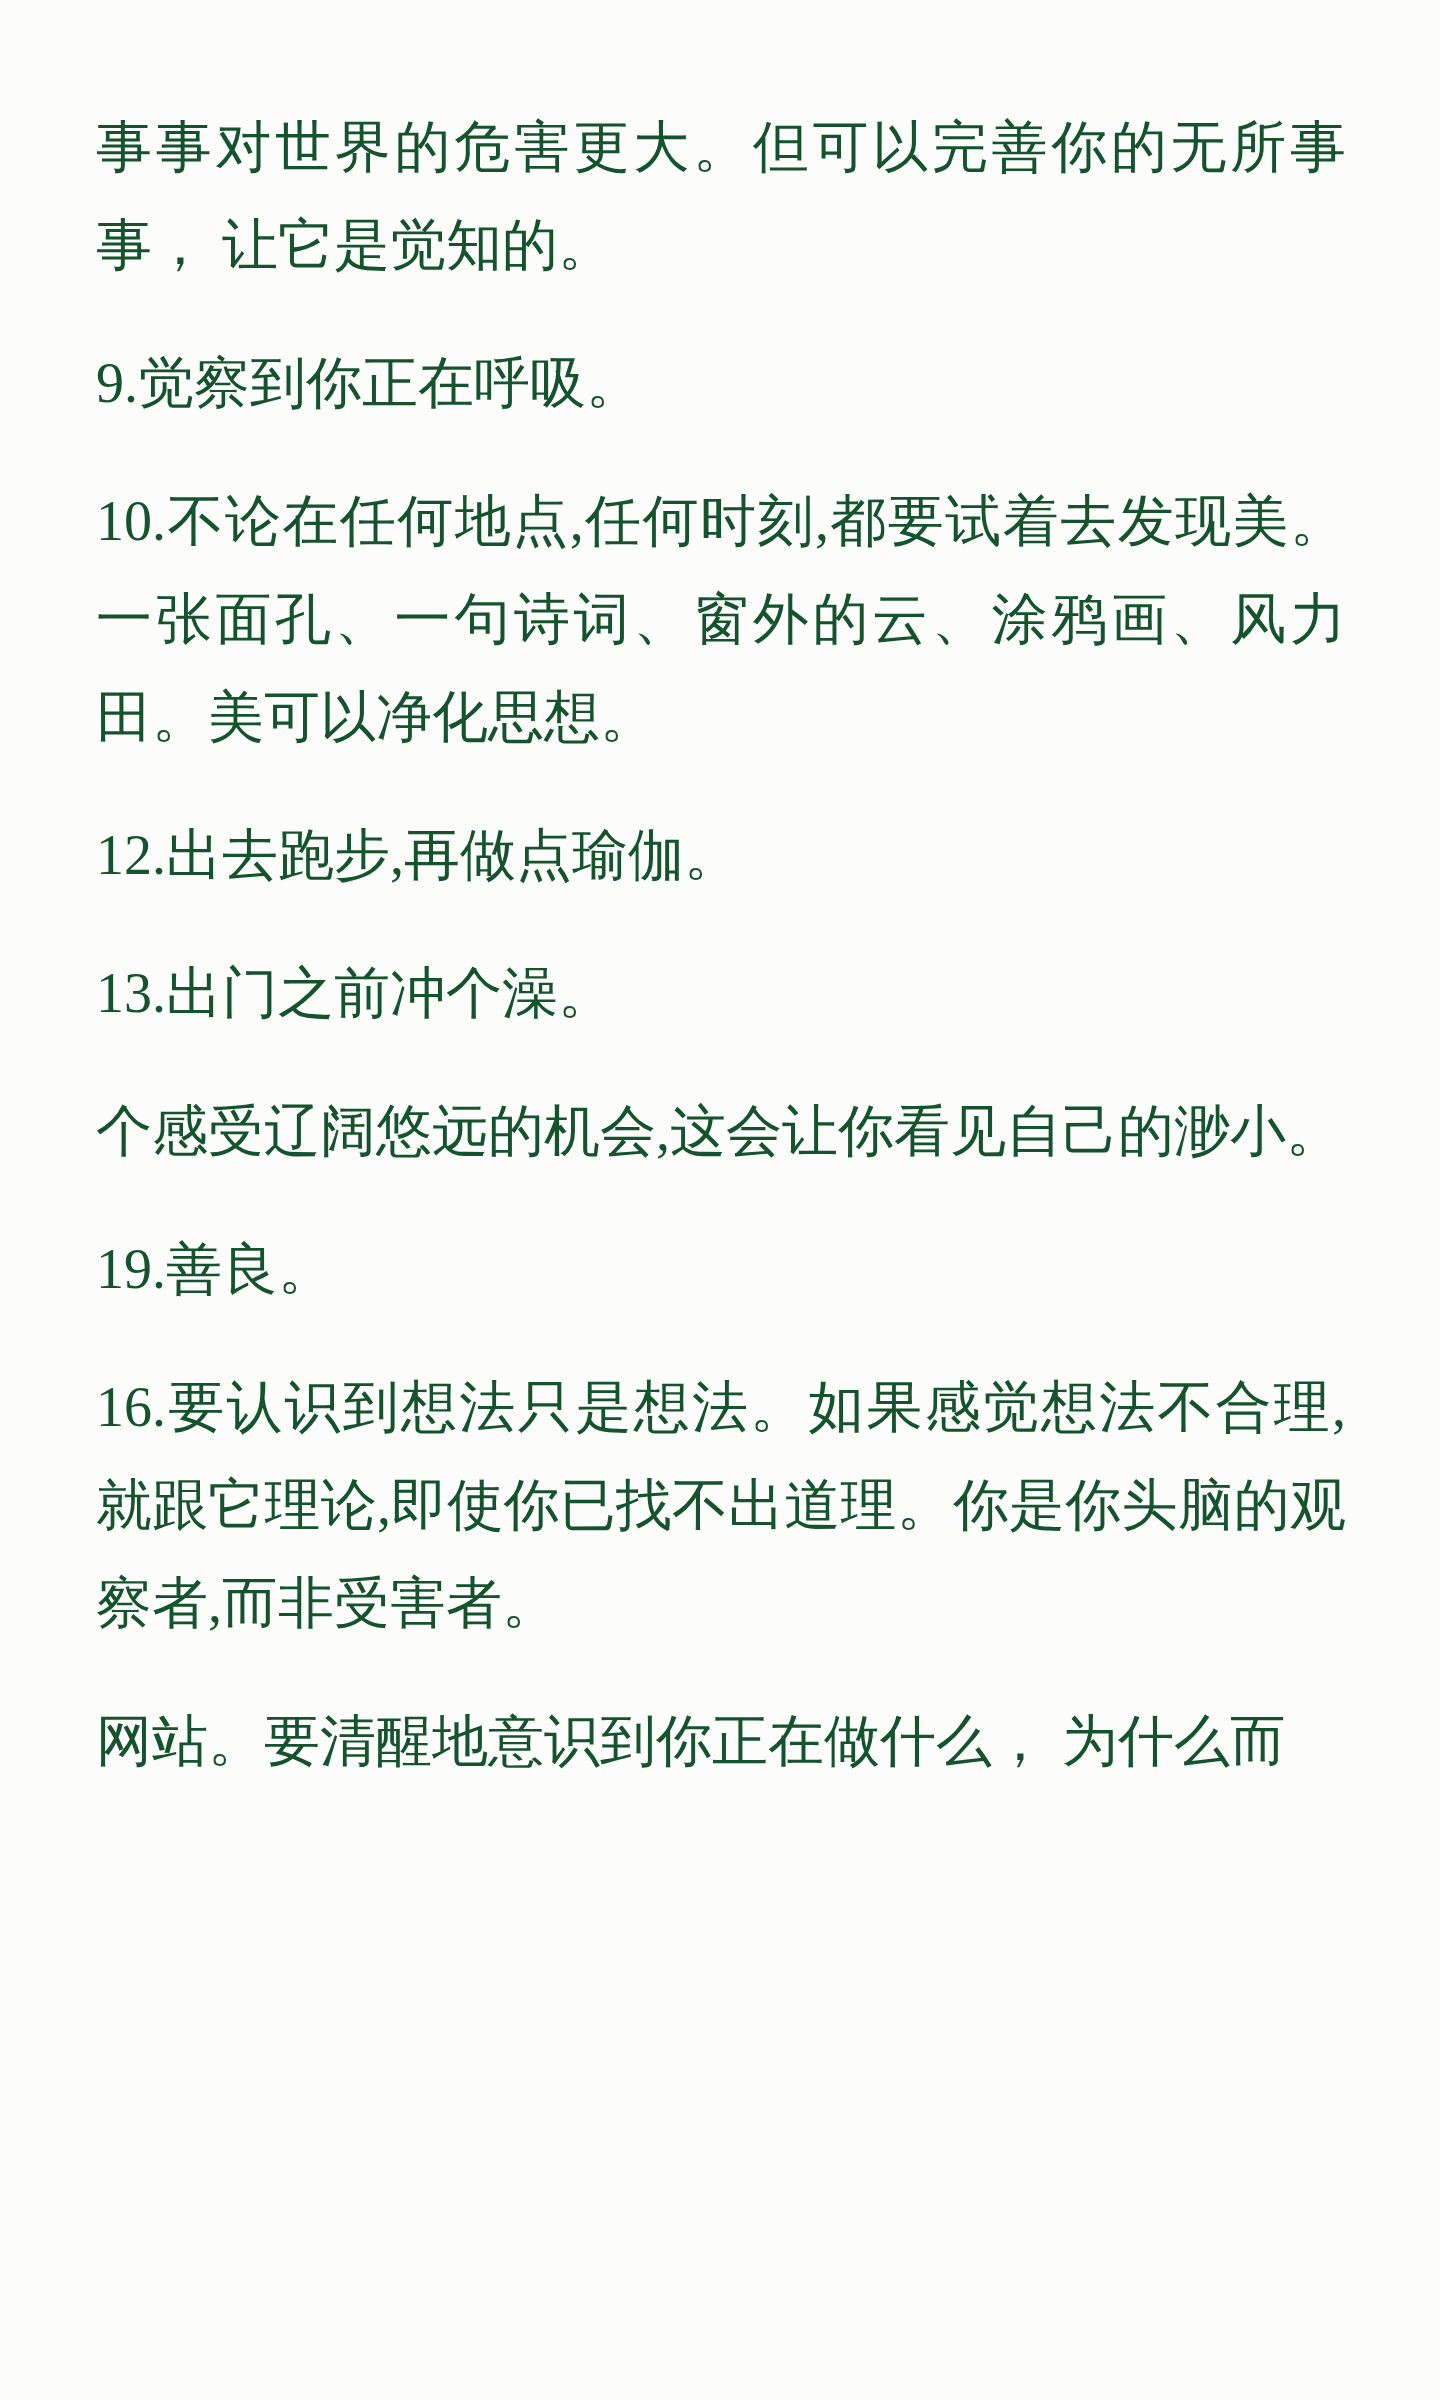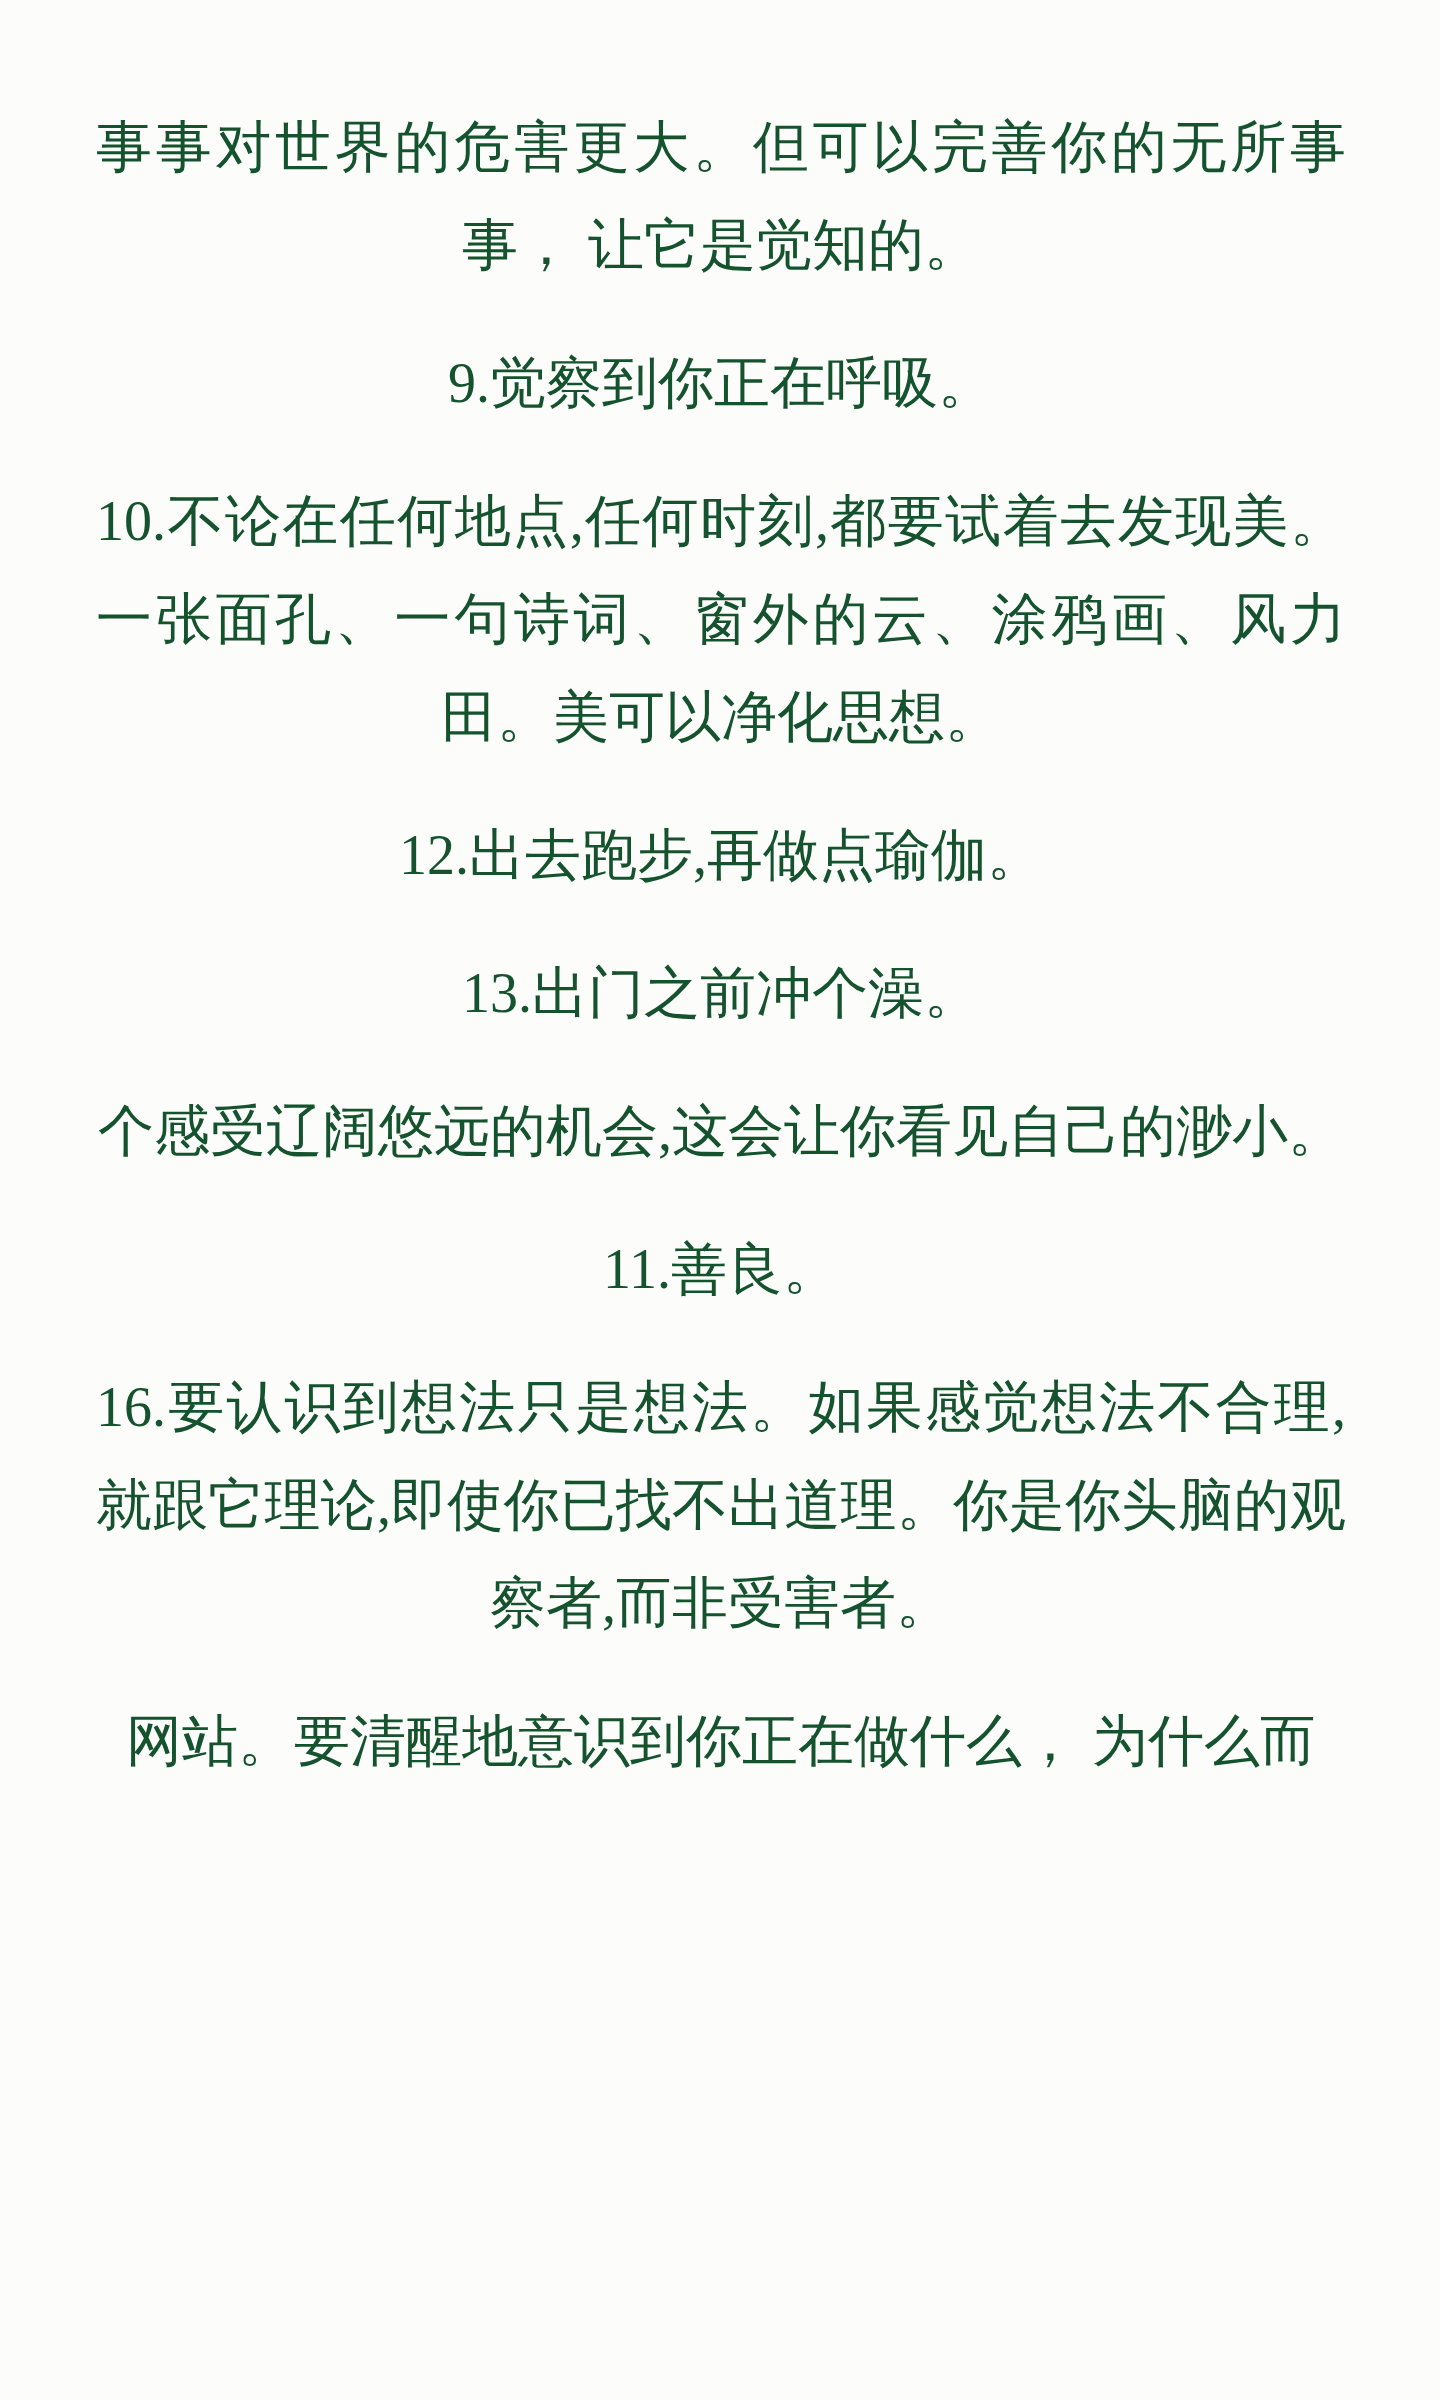--- a/index.html
+++ b/index.html
@@ -26,21 +26,21 @@
   .para {
     margin: 0 0 40px 0;
     text-align: left;
   }
   .para:first-child {
     margin-top: 0;
   }
   .line {
     display: block;
     white-space: nowrap;
-    text-align: center;
+    text-align: left;
   }
   
   .line.fill {
     white-space: normal;
     text-align: justify;
     text-align-last: justify;
   }
 </style>
 </head>
 <body>
@@ -69,21 +69,21 @@
 
   <div class="para">
     <span class="line">13.出门之前冲个澡。</span>
   </div>
 
   <div class="para">
     <span class="line">个感受辽阔悠远的机会,这会让你看见自己的渺小。</span>
   </div>
 
   <div class="para">
-    <span class="line">11.善良。</span>
+    <span class="line">19.善良。</span>
   </div>
 
   <div class="para">
     <span class="line fill">16.要认识到想法只是想法。如果感觉想法不合理,</span>
     <span class="line fill">就跟它理论,即使你已找不出道理。你是你头脑的观</span>
     <span class="line">察者,而非受害者。</span>
   </div>
 
   <div class="para">
     <span class="line">网站。要清醒地意识到你正在做什么， 为什么而</span>

